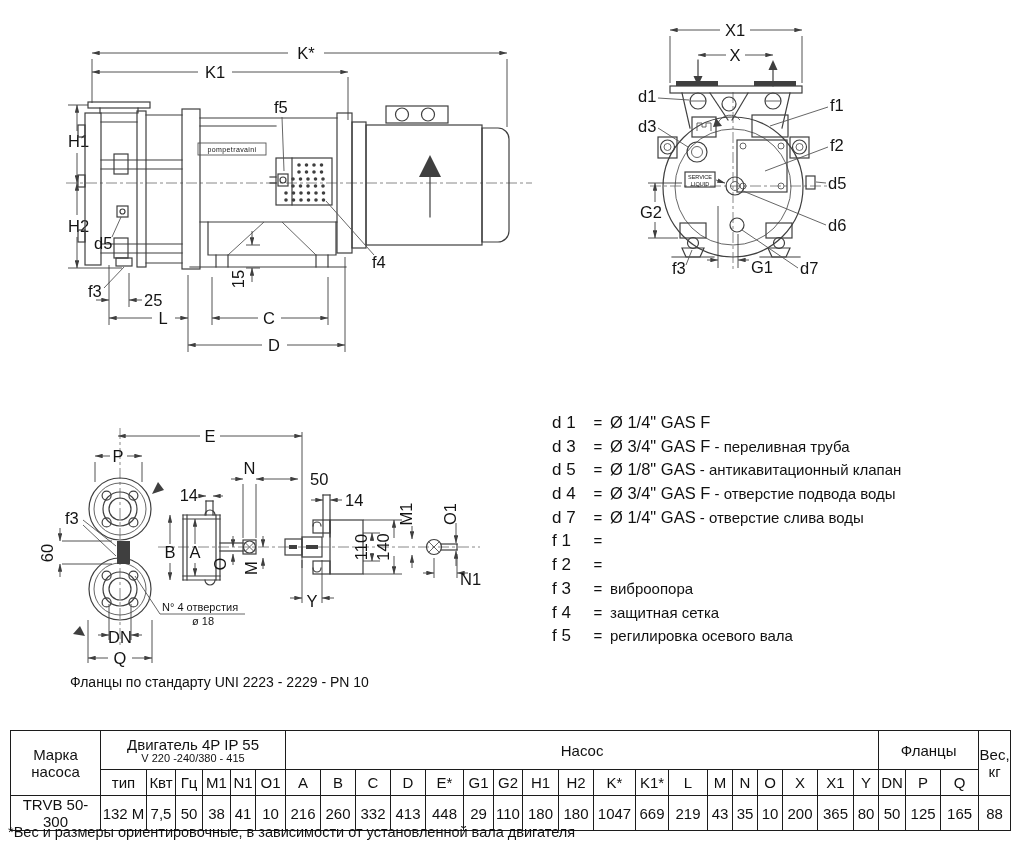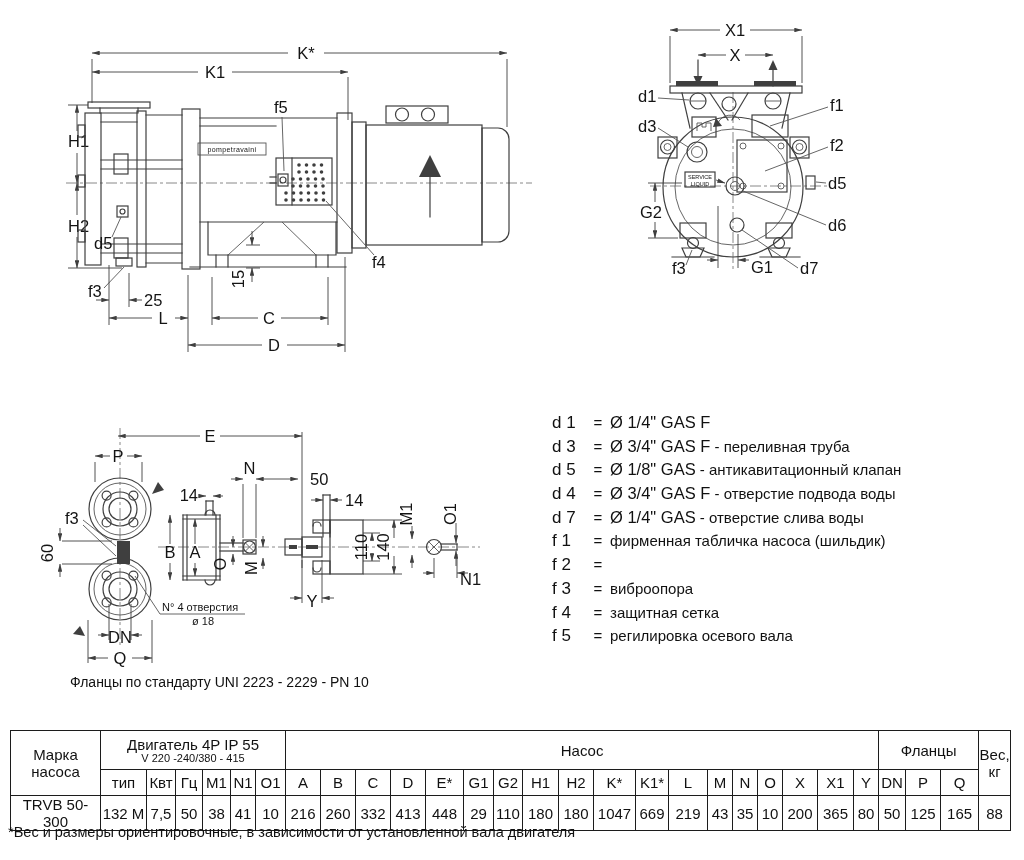--- a/index.html
+++ b/index.html
@@ -516,21 +516,20 @@
   <div class="legend-row">
         <span class="code">d 7</span>
         <span class="eq">=</span>
         <span class="spec">Ø 1/4" GAS</span>
         <span class="desc"> - отверстие слива воды</span>
       </div>
   <div class="legend-row">
         <span class="code">f 1</span>
         <span class="eq">=</span>
         <span class="spec"></span>
-        <span class="desc">фирменная табличка насоса (шильдик)</span>
       </div>
   <div class="legend-row">
         <span class="code">f 2</span>
         <span class="eq">=</span>
         <span class="spec"></span>
       </div>
   <div class="legend-row">
         <span class="code">f 3</span>
         <span class="eq">=</span>
         <span class="spec"></span>

